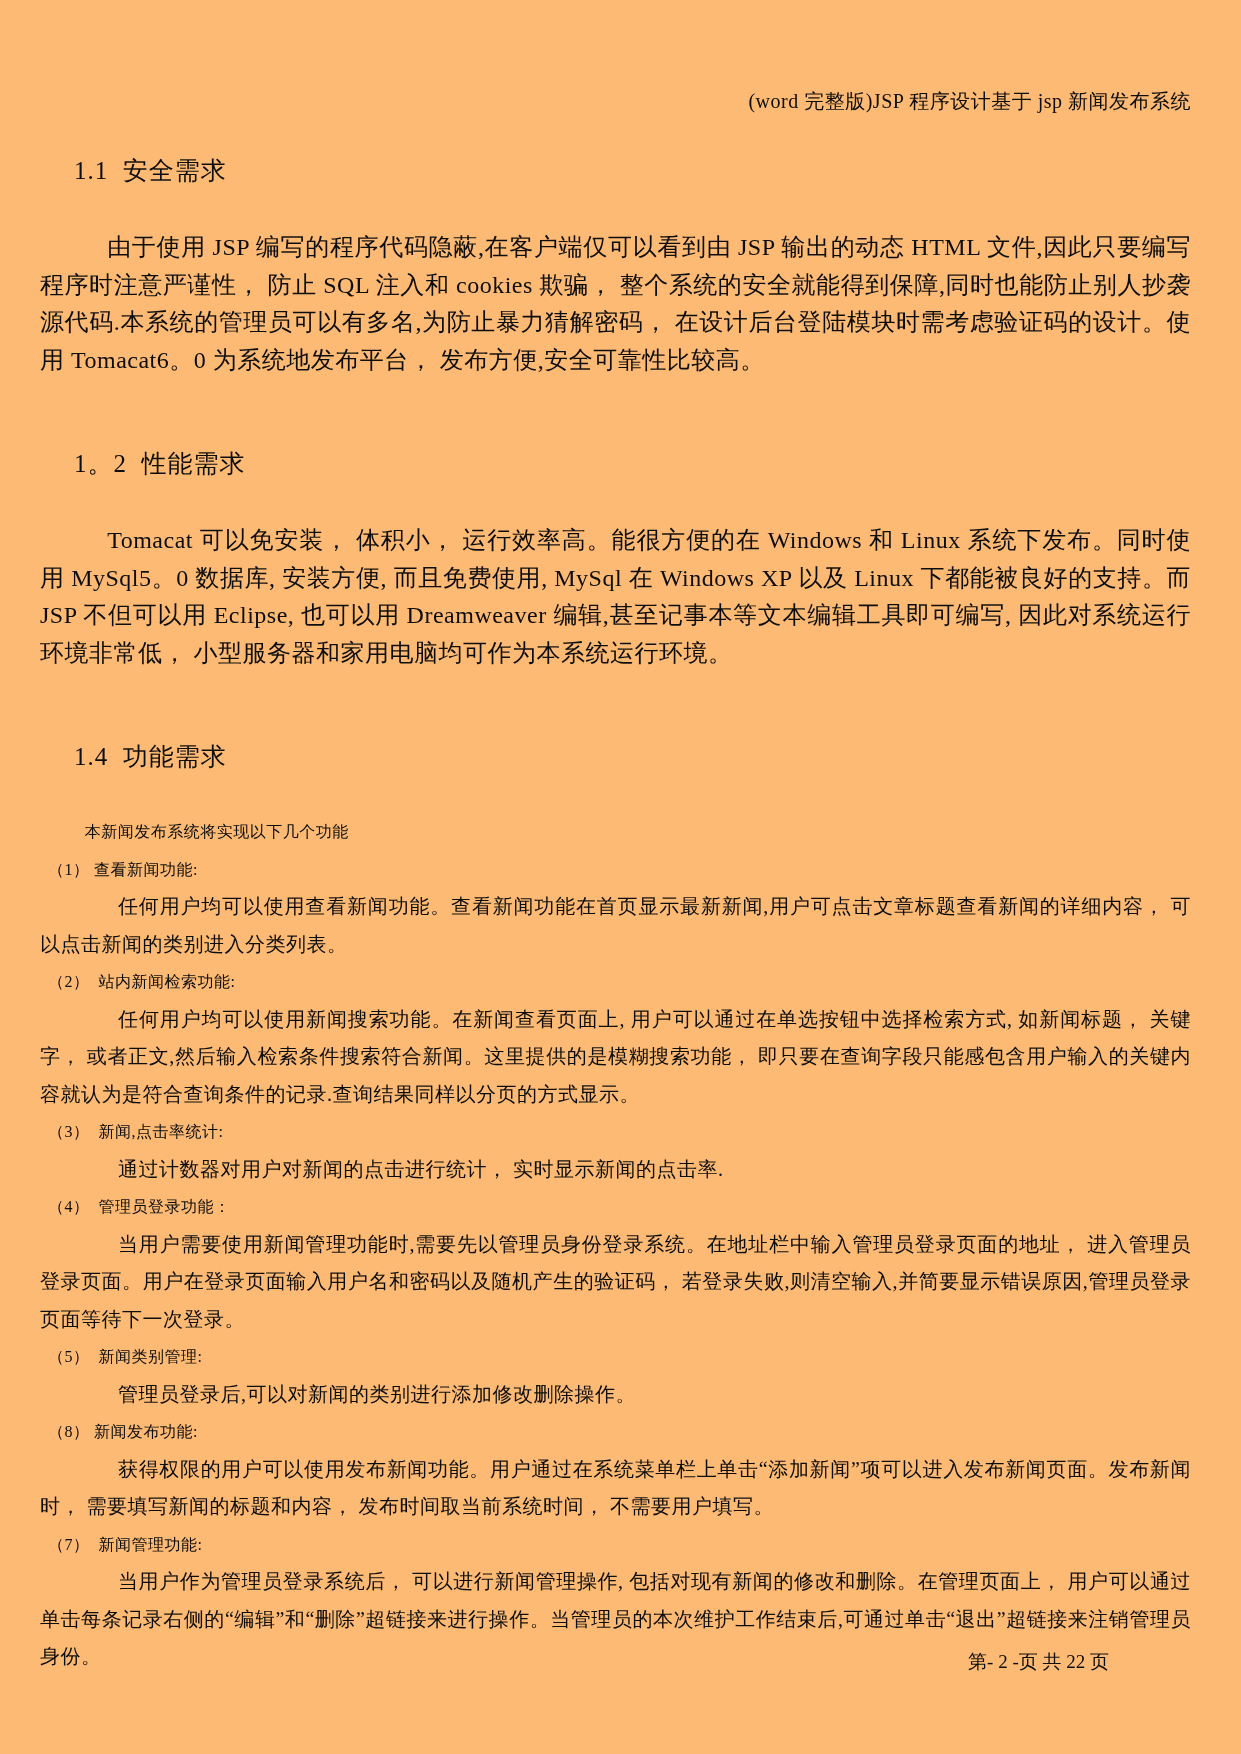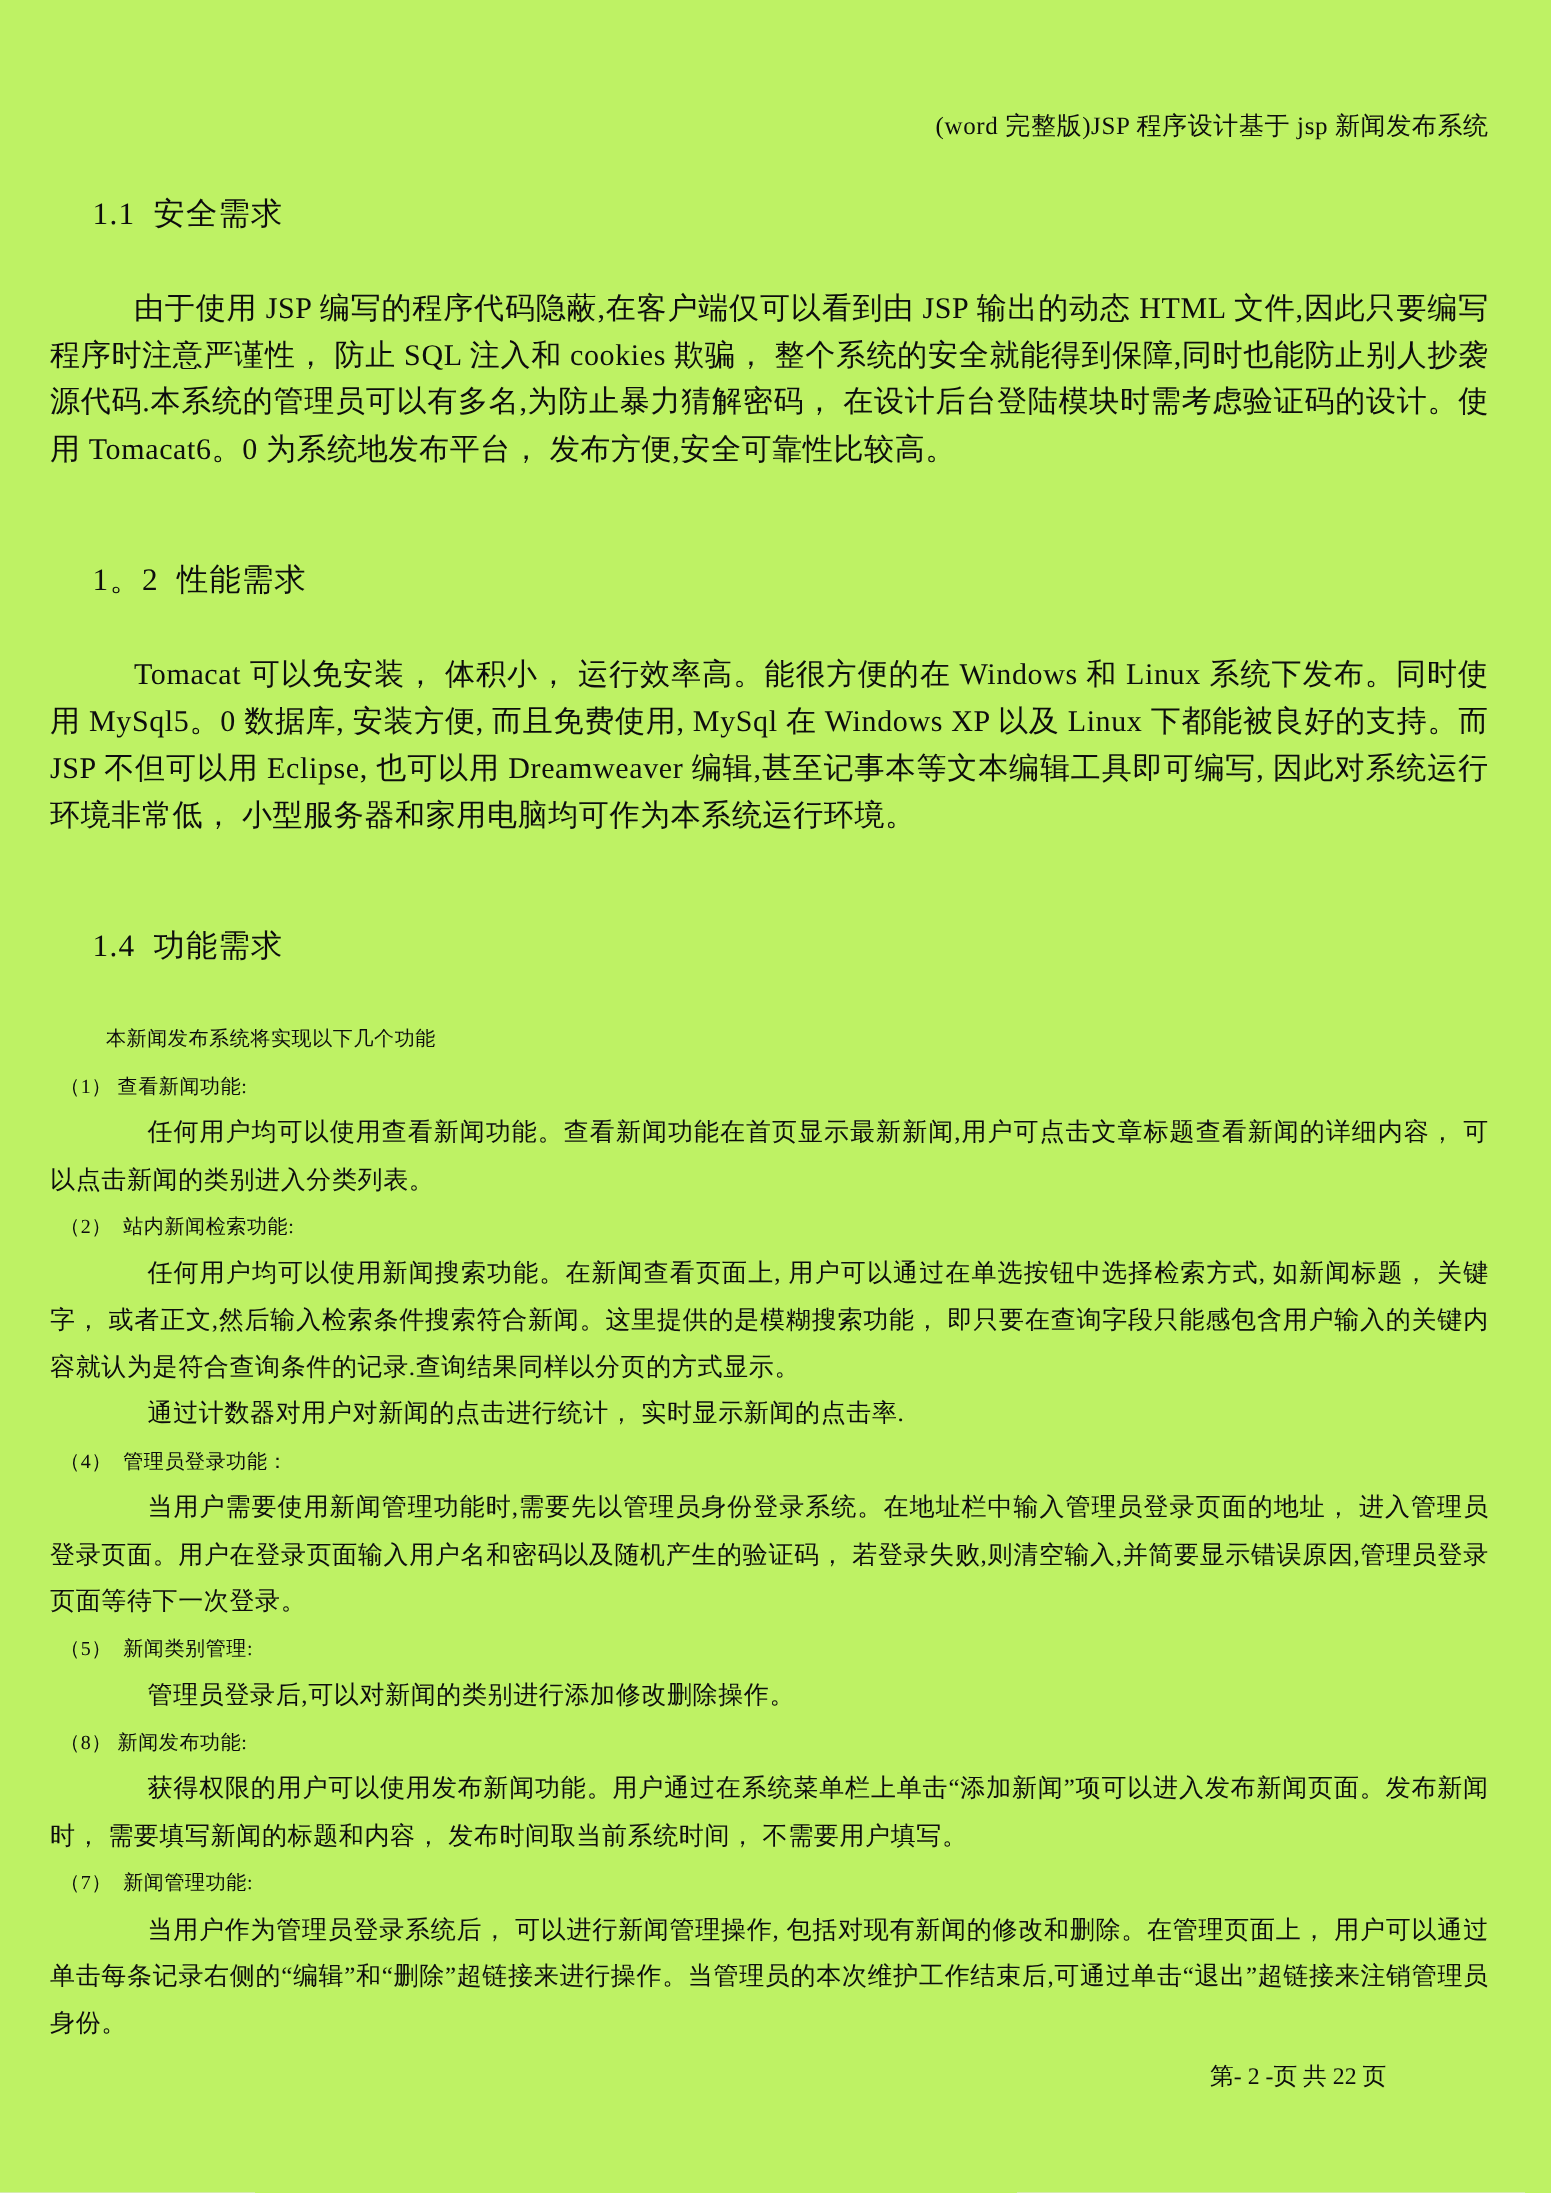--- a/index.html
+++ b/index.html
@@ -1,21 +1,21 @@
 <!DOCTYPE html>
 <html lang="zh"><head>
 <meta charset="utf-8">
 <style>
   html, body { margin: 0; padding: 0; background: #e8e8e8; }
   .page {
     position: relative;
     width: 1241px;
     height: 1754px;
     margin: 0 auto;
-    background: #bef264;
+    background: #fdba74;
     box-sizing: border-box;
     padding: 88px 50px 0 40px;
     color: #0d0d0d;
     font-family: "Liberation Serif", "DejaVu Serif", serif;
     overflow: hidden;
   }
   .doc-header {
     text-align: right;
     font-size: 20px;
     line-height: 26px;
@@ -90,20 +90,21 @@
   <p class="intro-line">本新闻发布系统将实现以下几个功能</p>
 
   <div class="feature-list">
 
     <div class="item-label">（1） 查看新闻功能:</div>
     <p class="item-body">任何用户均可以使用查看新闻功能。查看新闻功能在首页显示最新新闻,用户可点击文章标题查看新闻的详细内容， 可以点击新闻的类别进入分类列表。</p>
 
     <div class="item-label">（2）  站内新闻检索功能:</div>
     <p class="item-body">任何用户均可以使用新闻搜索功能。在新闻查看页面上, 用户可以通过在单选按钮中选择检索方式, 如新闻标题， 关键字， 或者正文,然后输入检索条件搜索符合新闻。这里提供的是模糊搜索功能， 即只要在查询字段只能感包含用户输入的关键内容就认为是符合查询条件的记录.查询结果同样以分页的方式显示。</p>
 
+    <div class="item-label">（3）  新闻,点击率统计:</div>
     <p class="item-body">通过计数器对用户对新闻的点击进行统计， 实时显示新闻的点击率.</p>
 
     <div class="item-label">（4）  管理员登录功能：</div>
     <p class="item-body">当用户需要使用新闻管理功能时,需要先以管理员身份登录系统。在地址栏中输入管理员登录页面的地址， 进入管理员登录页面。用户在登录页面输入用户名和密码以及随机产生的验证码， 若登录失败,则清空输入,并简要显示错误原因,管理员登录页面等待下一次登录。</p>
 
     <div class="item-label">（5）  新闻类别管理:</div>
     <p class="item-body">管理员登录后,可以对新闻的类别进行添加修改删除操作。</p>
 
     <div class="item-label">（8） 新闻发布功能:</div>
     <p class="item-body">获得权限的用户可以使用发布新闻功能。用户通过在系统菜单栏上单击“添加新闻”项可以进入发布新闻页面。发布新闻时， 需要填写新闻的标题和内容， 发布时间取当前系统时间， 不需要用户填写。</p>

